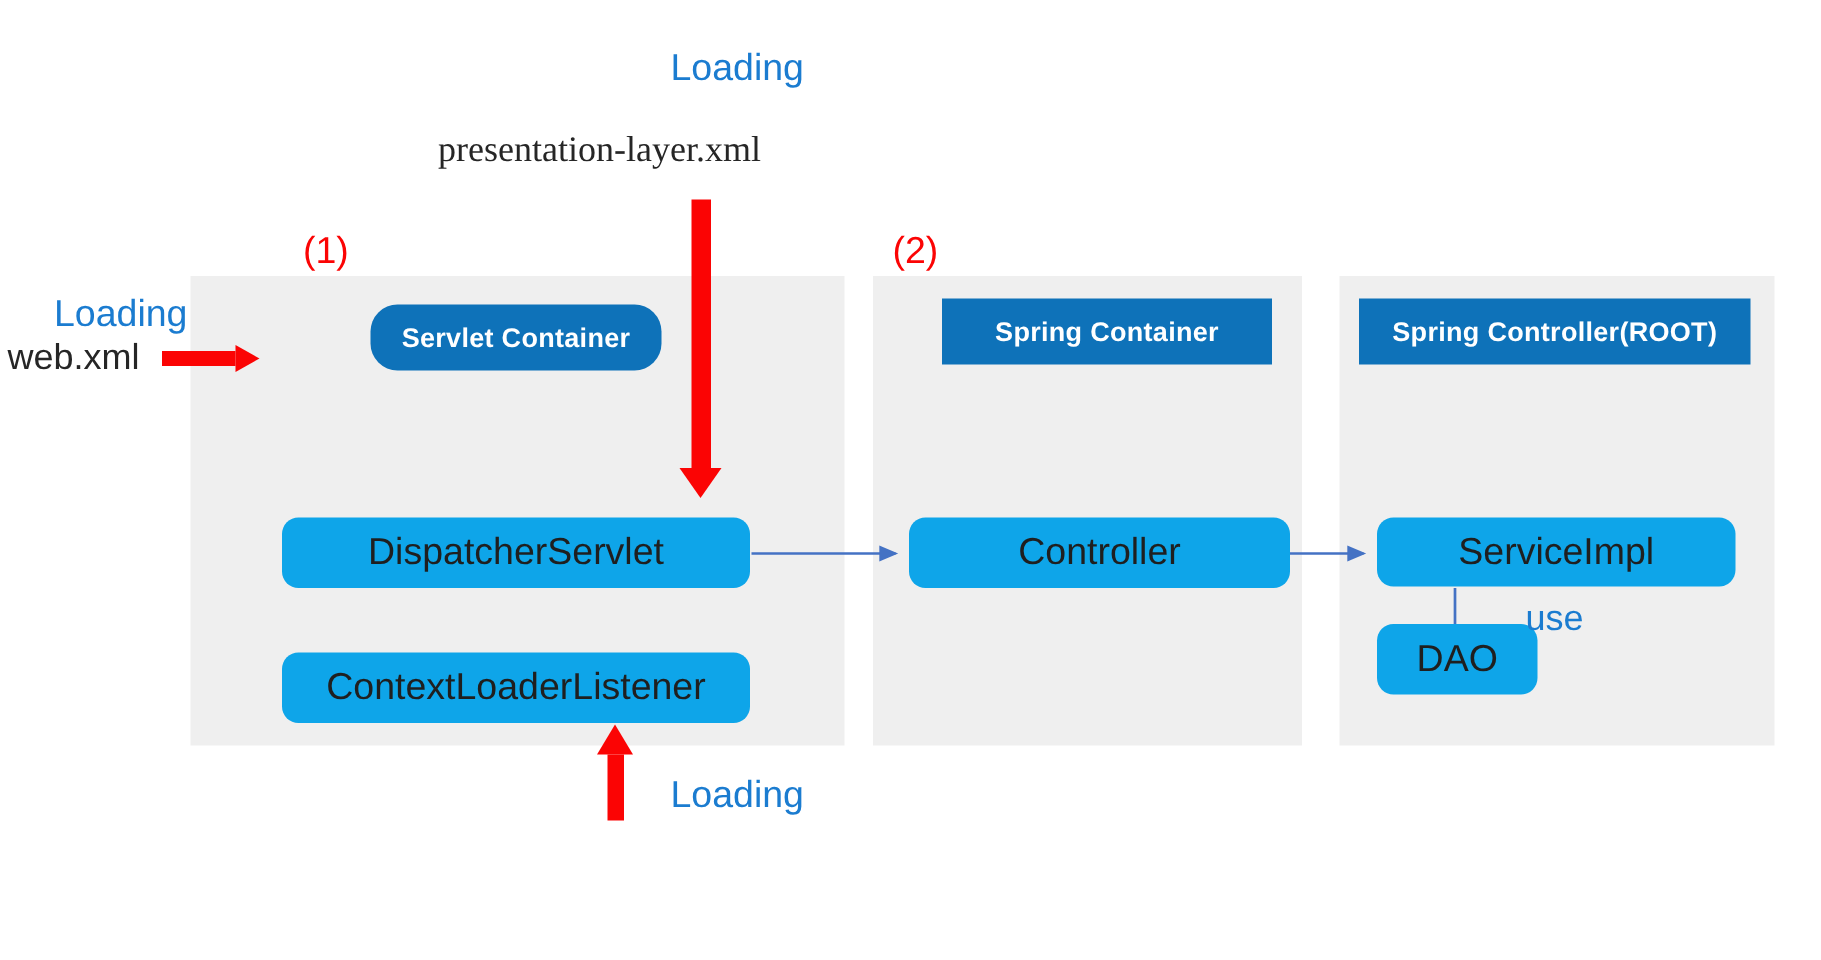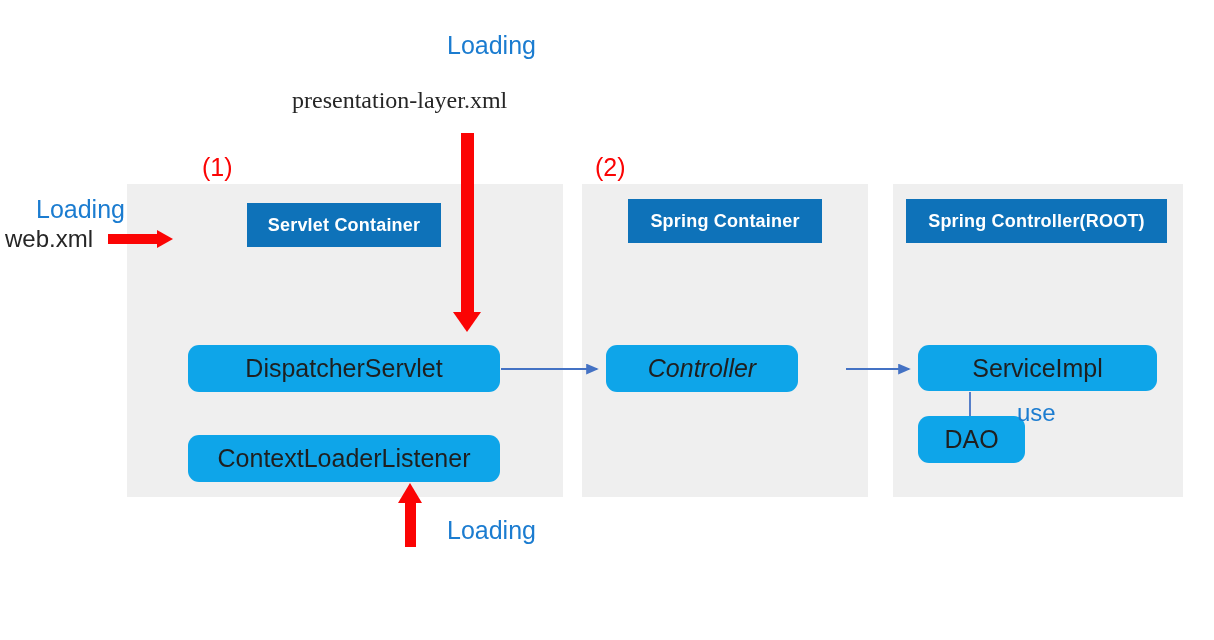--- a/index.html
+++ b/index.html
@@ -11,31 +11,31 @@
   .panel{position:absolute;top:184px;height:313px;background:#efefef;}
   .panel-1{left:127px;width:436px;}
   .panel-2{left:582px;width:286px;}
   .panel-3{left:893px;width:290px;}
   
   .badge{
     position:absolute;background:#0e72b9;color:#ffffff;
     font-weight:bold;font-size:18px;display:flex;align-items:center;justify-content:center;
     letter-spacing:0.2px;
   }
-  .badge-1{left:247px;top:203px;width:194px;height:44px;}
-  .badge-2{left:628px;top:199px;width:194px;height:44px;}
+  .badge-1{left:247px;top:203px;width:194px;height:44px;border-radius:18px;}
+  .badge-2{left:628px;top:199px;width:220px;height:44px;}
   .badge-3{left:906px;top:199px;width:261px;height:44px;}
   
   .gbox{
     position:absolute;background:#0ea5e9;border-radius:11px;color:#1f1f1f;
     font-size:25px;display:flex;align-items:center;justify-content:center;white-space:nowrap;
   }
   .box-dispatcher{left:188px;top:345px;width:312px;height:47px;}
   .box-contextloader{left:188px;top:411px;width:312px;height:47px;margin-top:24px;}
-  .box-controller{left:606px;top:345px;width:192px;height:47px;font-style:italic;}
+  .box-controller{left:606px;top:345px;width:254px;height:47px;}
   .box-serviceimpl{left:918px;top:345px;width:239px;height:46px;}
   .box-dao{left:918px;top:416px;width:107px;height:47px;}
   
   .lbl{position:absolute;white-space:nowrap;line-height:1;}
   .lbl-blue{color:#1b7cd0;font-size:25px;}
   .lbl-black{color:#262626;font-size:24px;}
   .lbl-red{color:#fb0404;font-size:25px;}
   .loading-top{left:447px;top:33px;}
   .presentation-xml{left:292px;top:88px;font-family:Liberation Serif, serif;}
   .marker-1{left:202px;top:155px;}

